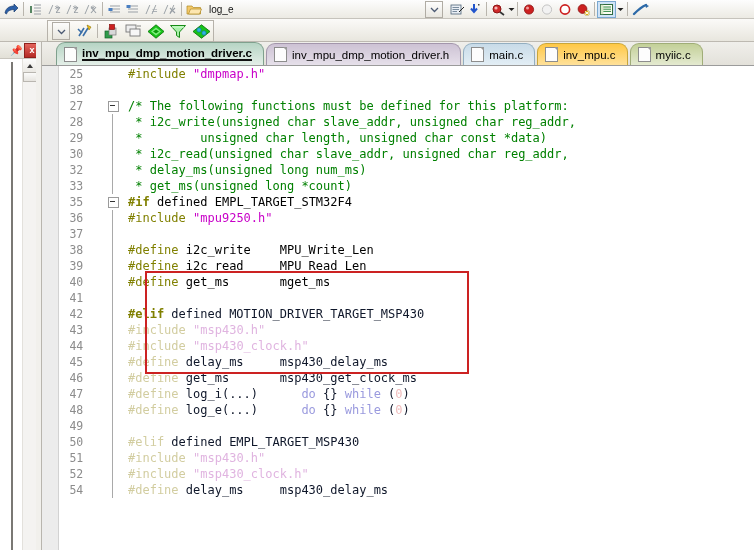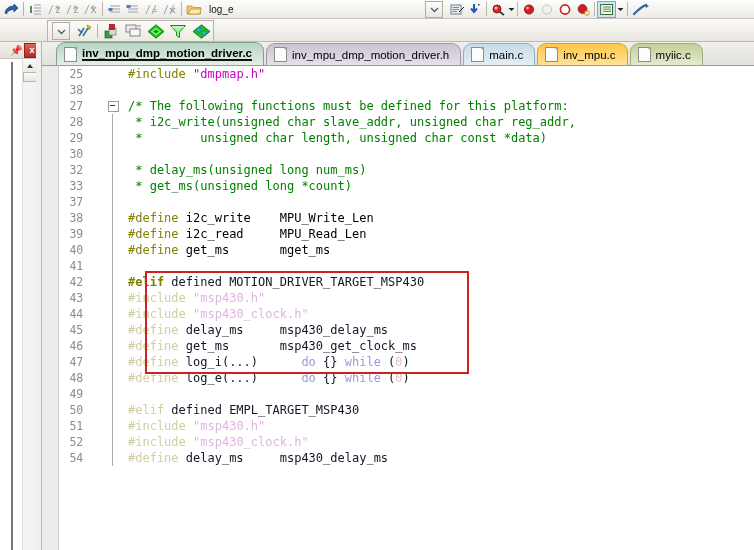--- a/index.html
+++ b/index.html
@@ -444,23 +444,25 @@
     </div>
 
     <div class="codewrap">
       <div class="gutter"></div>
       <div class="codeinner" id="codeinner">
           <div class="ln"><span class="num">25</span><span class="code"><span class="c-pre">#include </span><span class="c-str">"dmpmap.h"</span></span></div>
           <div class="ln"><span class="num">38</span><span class="code"></span></div>
           <div class="ln"><span class="num">27</span><span class="fold"></span><span class="code"><span class="c-cmt">/* The following functions must be defined for this platform:</span></span></div>
           <div class="ln"><span class="num">28</span><span class="guide"></span><span class="code"><span class="c-cmt"> * i2c_write(unsigned char slave_addr, unsigned char reg_addr,</span></span></div>
           <div class="ln"><span class="num">29</span><span class="guide"></span><span class="code"><span class="c-cmt"> *        unsigned char length, unsigned char const *data)</span></span></div>
-          <div class="ln"><span class="num">30</span><span class="guide"></span></div>
+          <div class="ln"><span class="num">30</span><span class="guide"></span><span class="code"><span class="c-cmt"> * i2c_read(unsigned char slave_addr, unsigned char reg_addr,</span></span></div>
           <div class="ln"><span class="num">32</span><span class="guide"></span><span class="code"><span class="c-cmt"> * delay_ms(unsigned long num_ms)</span></span></div>
           <div class="ln"><span class="num">33</span><span class="guide"></span><span class="code"><span class="c-cmt"> * get_ms(unsigned long *count)</span></span></div>
+          <div class="ln"><span class="num">35</span><span class="fold"></span><span class="code"><span class="c-pre-b">#if</span><span class="c-id"> defined EMPL_TARGET_STM32F4</span></span></div>
+          <div class="ln"><span class="num">36</span><span class="guide"></span><span class="code"><span class="c-pre">#include </span><span class="c-str">"mpu9250.h"</span></span></div>
           <div class="ln"><span class="num">37</span><span class="guide"></span><span class="code"></span></div>
           <div class="ln"><span class="num">38</span><span class="guide"></span><span class="code"><span class="c-pre">#define </span><span class="c-id">i2c_write    MPU_Write_Len</span></span></div>
           <div class="ln"><span class="num">39</span><span class="guide"></span><span class="code"><span class="c-pre">#define </span><span class="c-id">i2c_read     MPU_Read_Len</span></span></div>
           <div class="ln"><span class="num">40</span><span class="guide"></span><span class="code"><span class="c-pre">#define </span><span class="c-id">get_ms       mget_ms</span></span></div>
           <div class="ln"><span class="num">41</span><span class="guide"></span><span class="code"></span></div>
           <div class="ln"><span class="num">42</span><span class="guide"></span><span class="code"><span class="c-pre-b">#elif</span><span class="c-dis"> defined MOTION_DRIVER_TARGET_MSP430</span></span></div>
           <div class="ln"><span class="num">43</span><span class="guide"></span><span class="code"><span class="c-dis-pre">#include </span><span class="c-dis-str">"msp430.h"</span></span></div>
           <div class="ln"><span class="num">44</span><span class="guide"></span><span class="code"><span class="c-dis-pre">#include </span><span class="c-dis-str">"msp430_clock.h"</span></span></div>
           <div class="ln"><span class="num">45</span><span class="guide"></span><span class="code"><span class="c-dis-pre">#define </span><span class="c-dis">delay_ms     msp430_delay_ms</span></span></div>
           <div class="ln"><span class="num">46</span><span class="guide"></span><span class="code"><span class="c-dis-pre">#define </span><span class="c-dis">get_ms       msp430_get_clock_ms</span></span></div>

